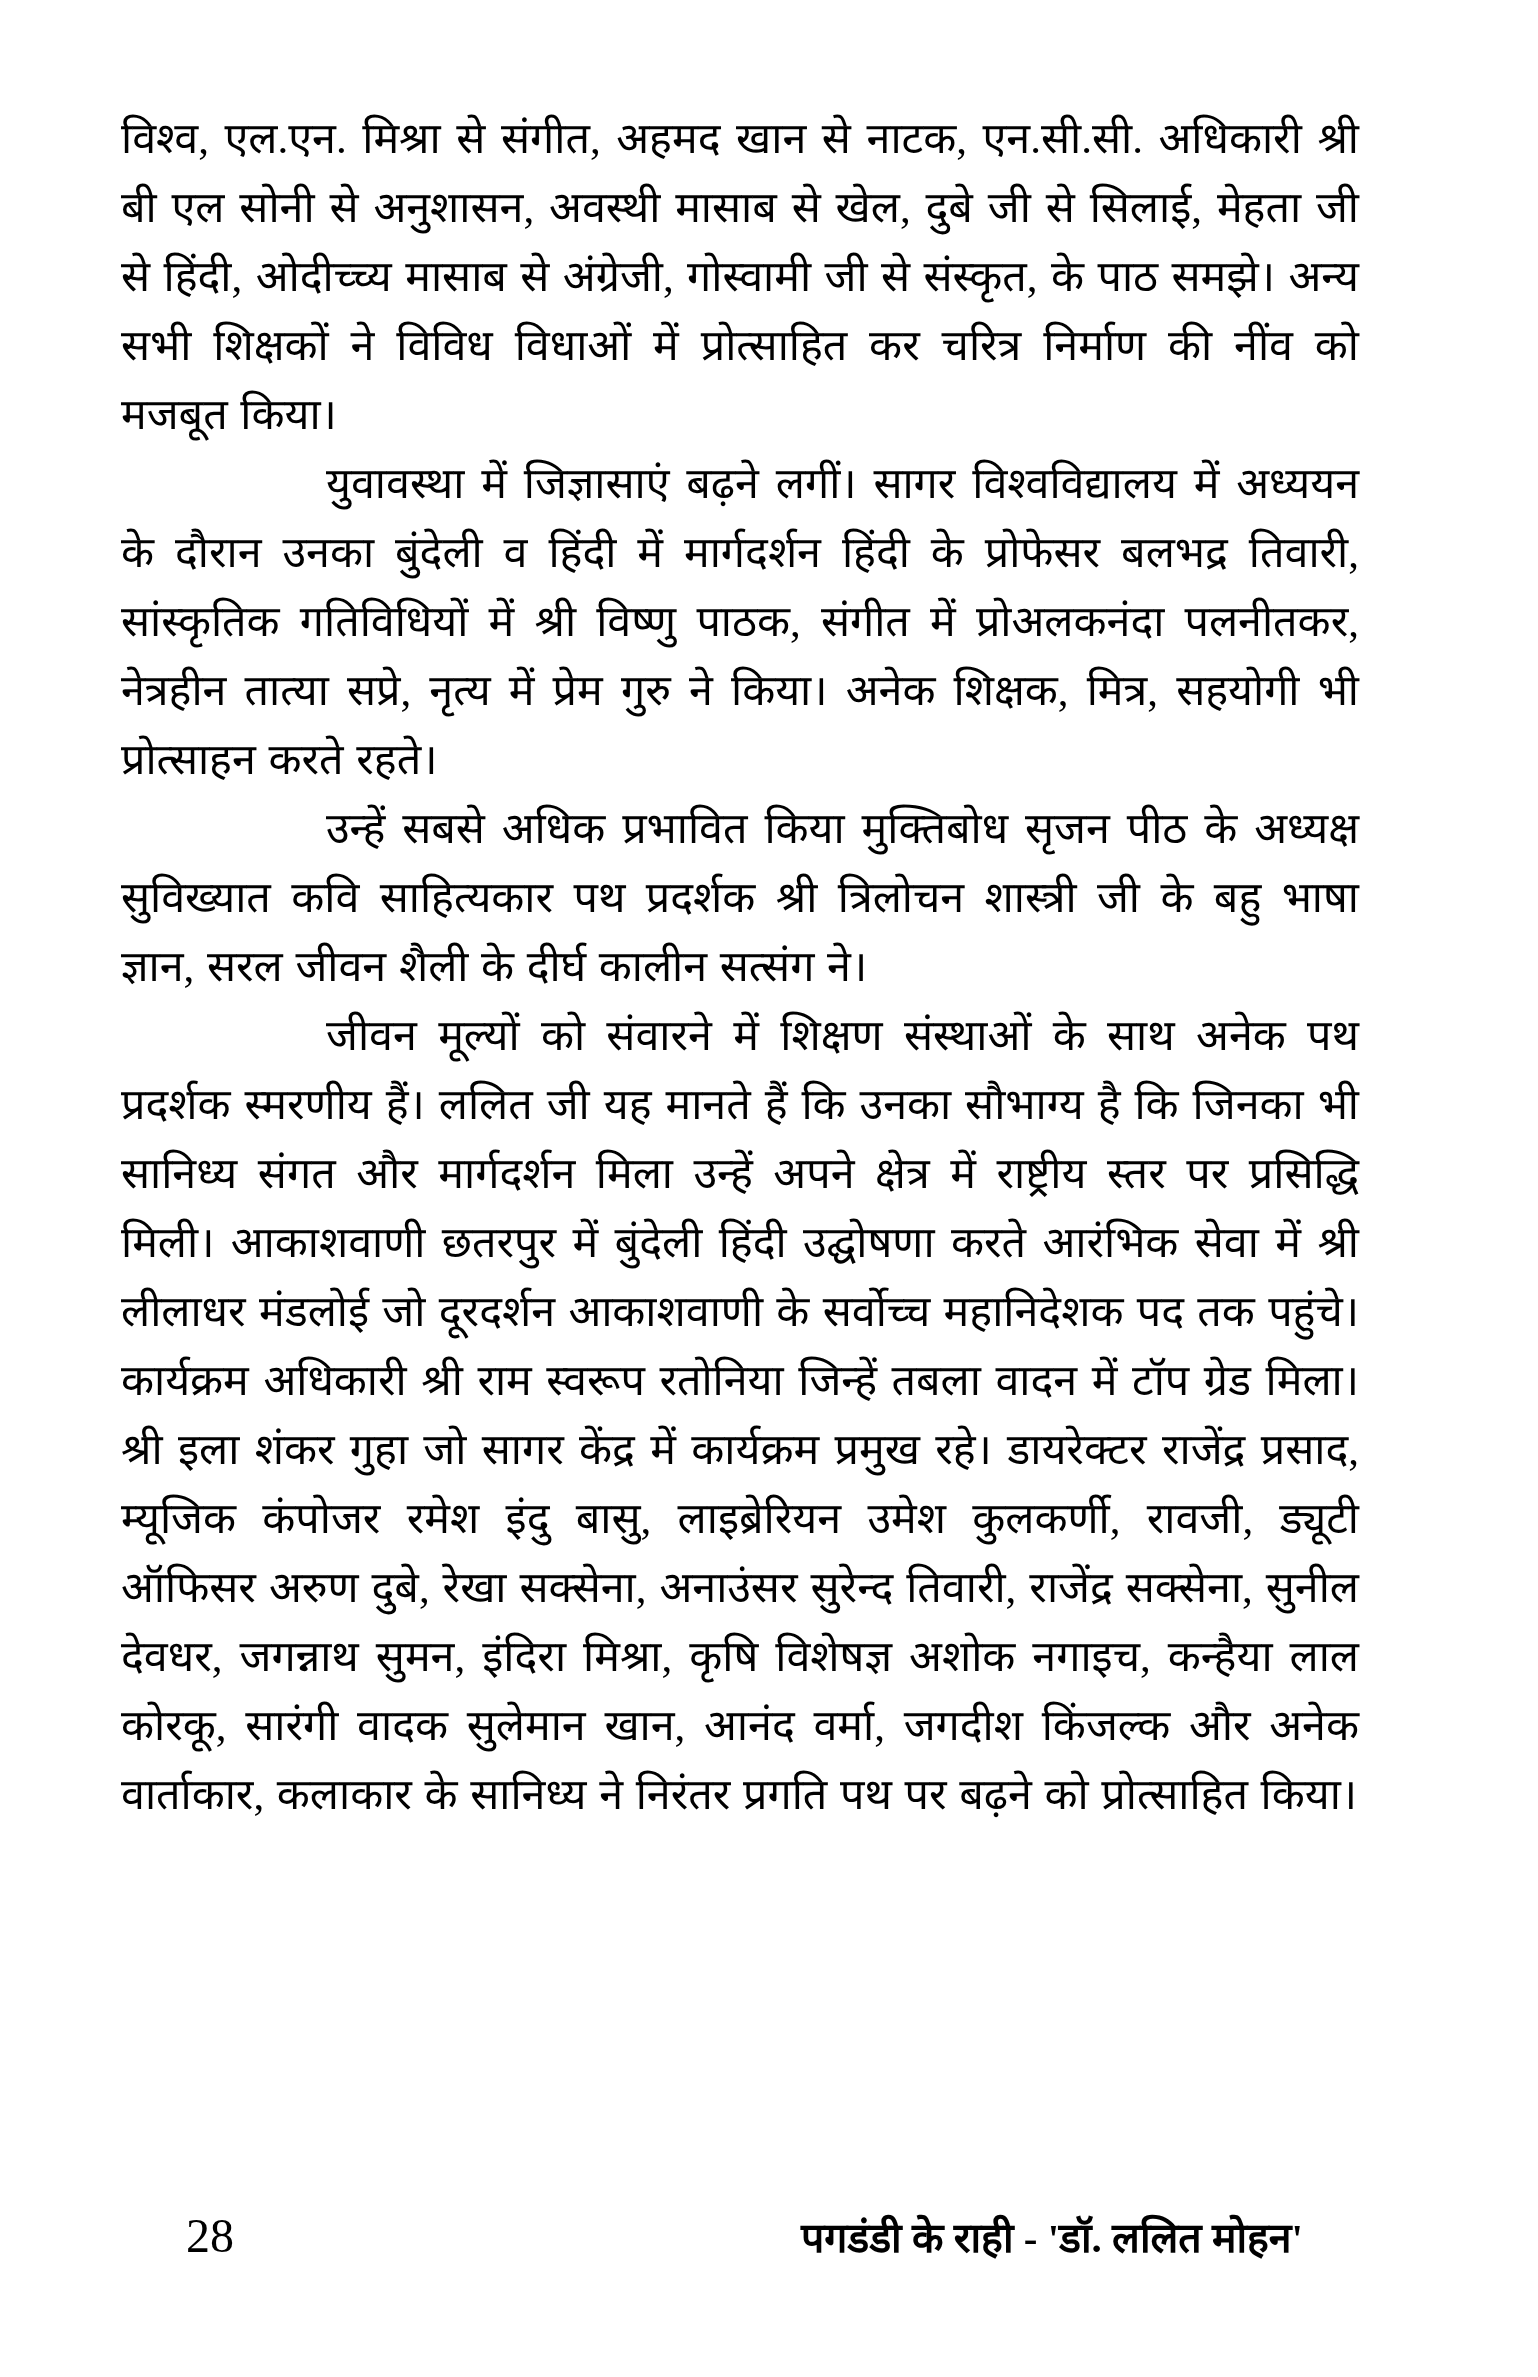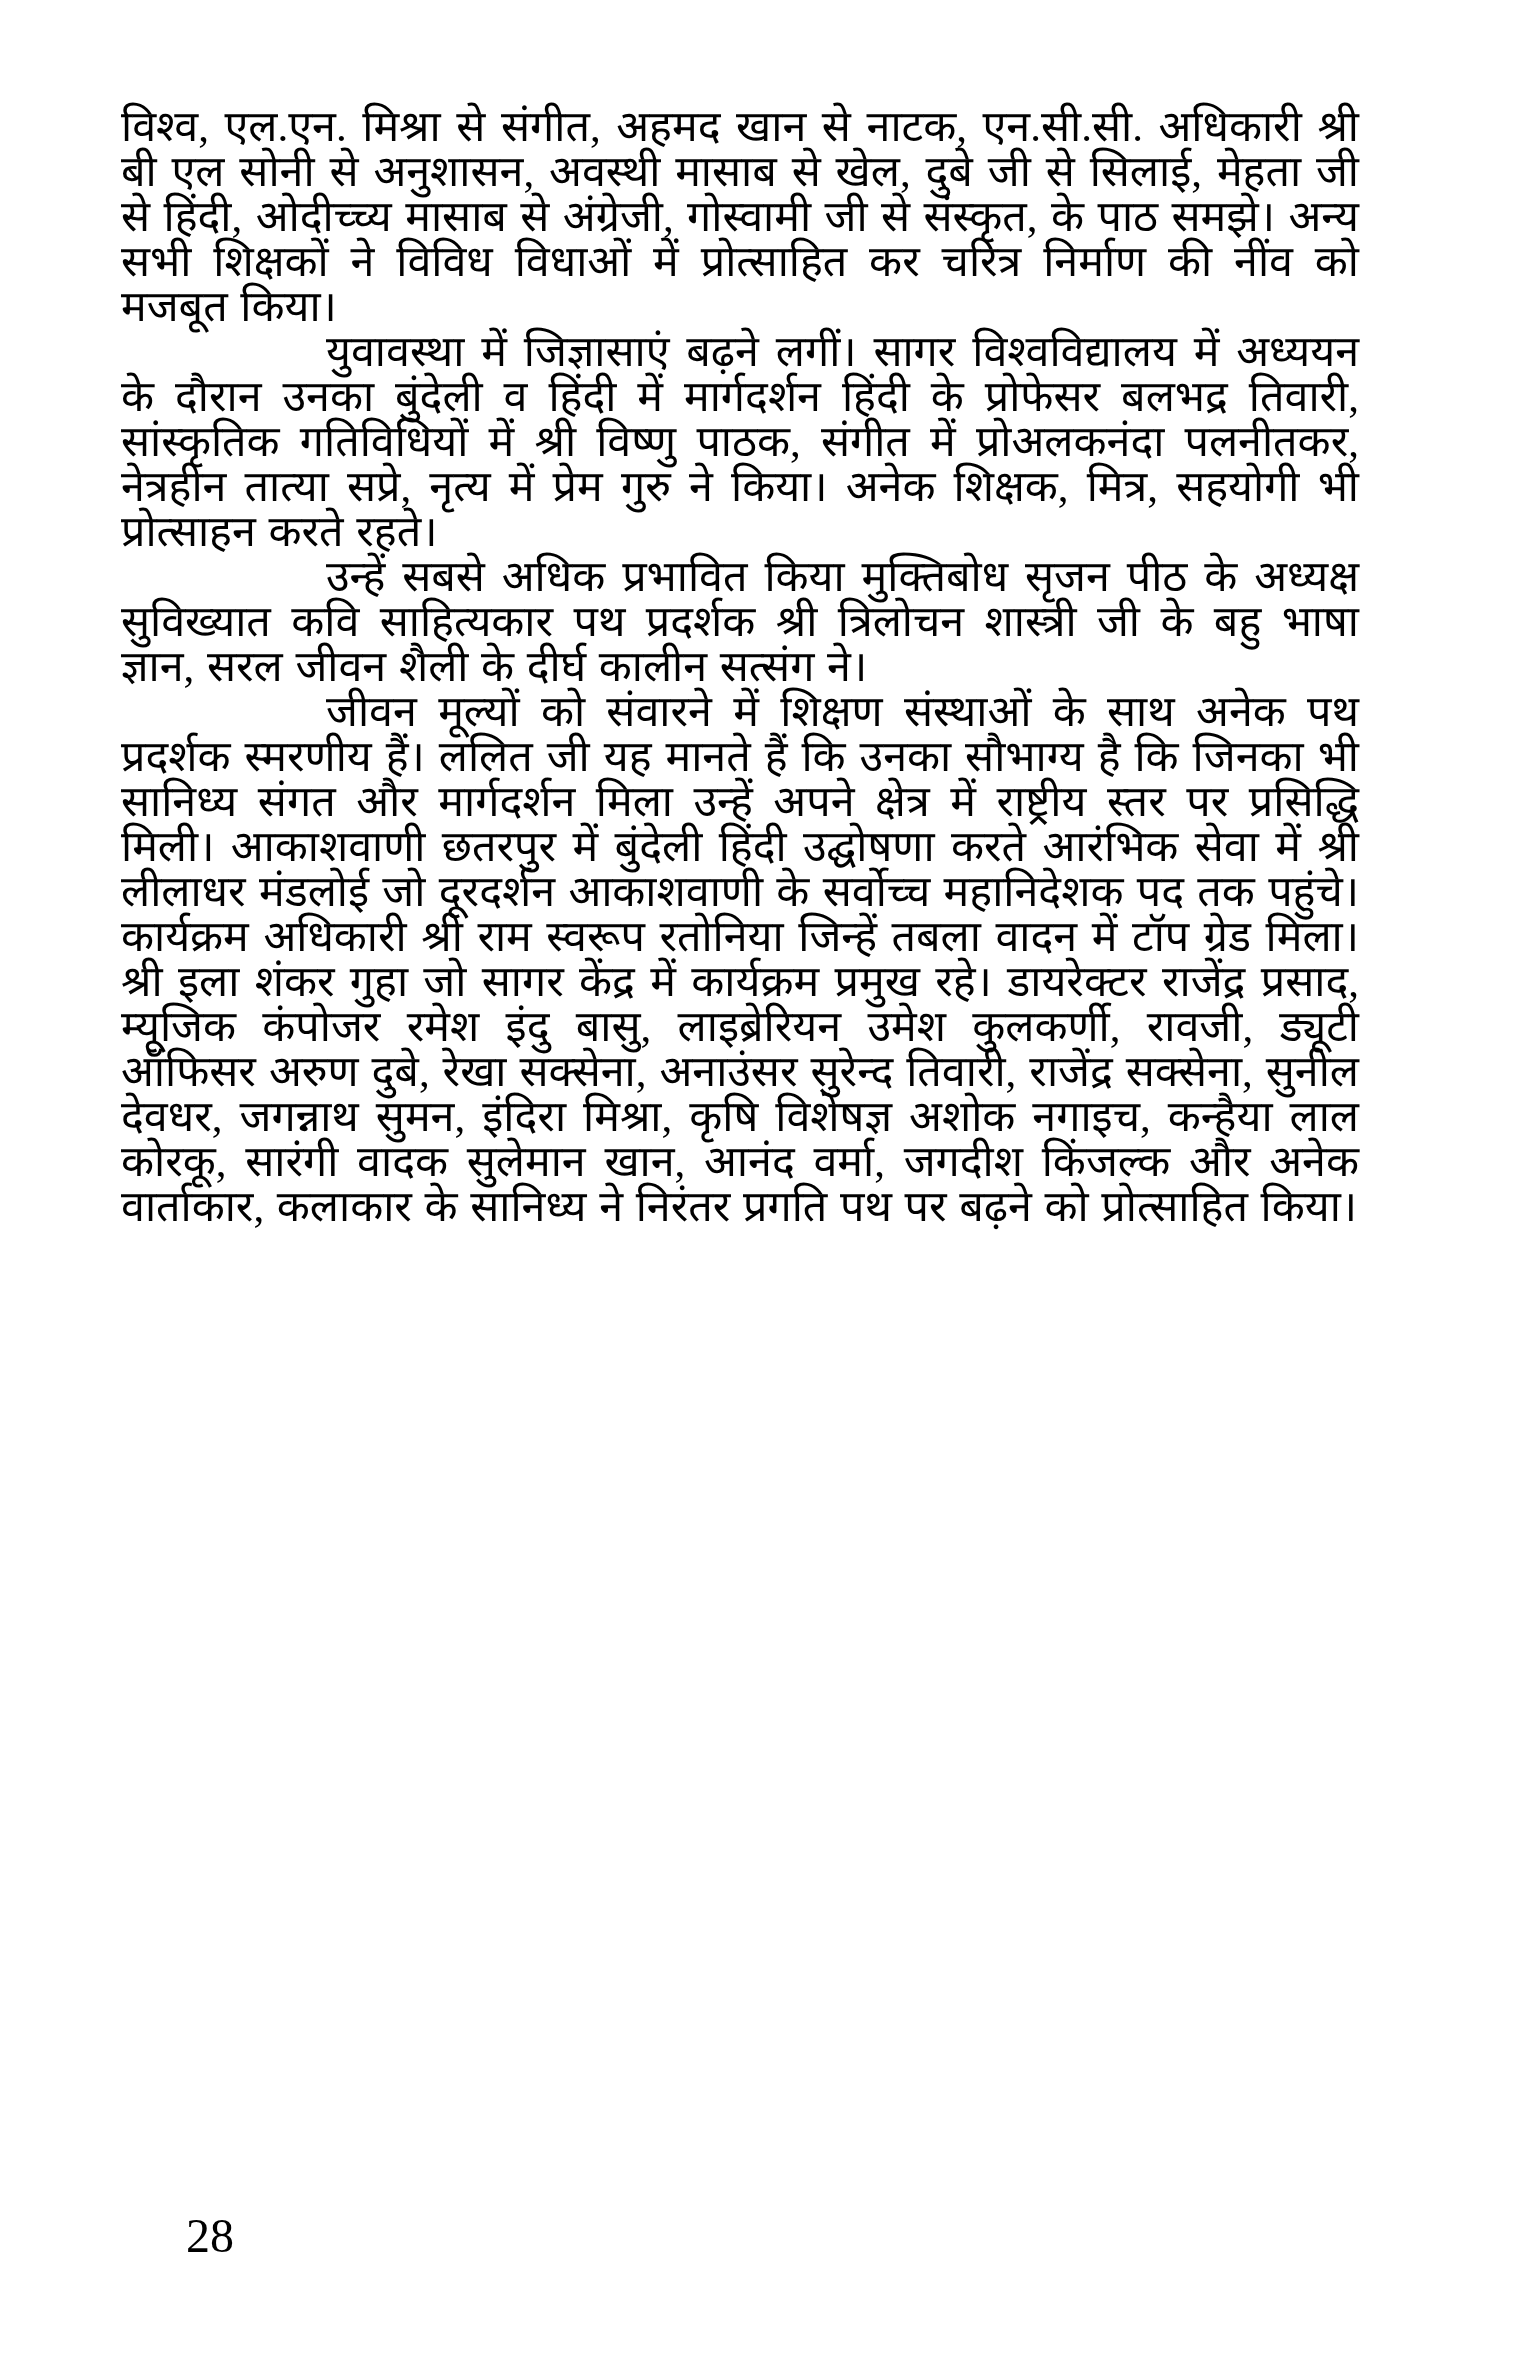--- a/index.html
+++ b/index.html
@@ -15,21 +15,21 @@
     color: #000000;
     font-family: "Liberation Serif", "DejaVu Serif", serif;
     overflow: hidden;
   }
   .text-block {
     position: absolute;
     left: 121px;
     top: 104px;
     width: 1238px;
     font-size: 43px;
-    line-height: 45px;
+    line-height: 69px;
     text-align: justify;
     text-justify: inter-word;
     letter-spacing: 0px;
     word-spacing: 1.9px;
   }
   .para {
     margin: 0;
     padding: 0;
   }
   .para.indent {
@@ -64,16 +64,17 @@
 
   <div class="text-block">
     <p class="para">विश्व, एल.एन. मिश्रा से संगीत, अहमद खान से नाटक, एन.सी.सी. अधिकारी श्री बी एल सोनी से अनुशासन, अवस्थी मासाब से खेल, दुबे जी से सिलाई, मेहता जी से हिंदी, ओदीच्च्य मासाब से अंग्रेजी, गोस्वामी जी से संस्कृत, के पाठ समझे। अन्य सभी शिक्षकों ने विविध विधाओं में प्रोत्साहित कर चरित्र निर्माण की नींव को मजबूत किया।</p>
     <p class="para indent">युवावस्था में जिज्ञासाएं बढ़ने लगीं। सागर विश्वविद्यालय में अध्ययन के दौरान उनका बुंदेली व हिंदी में मार्गदर्शन हिंदी के प्रोफेसर बलभद्र तिवारी, सांस्कृतिक गतिविधियों में श्री विष्णु पाठक, संगीत में प्रोअलकनंदा पलनीतकर, नेत्रहीन तात्या सप्रे, नृत्य में प्रेम गुरु ने किया। अनेक शिक्षक, मित्र, सहयोगी भी प्रोत्साहन करते रहते।</p>
     <p class="para indent">उन्हें सबसे अधिक प्रभावित किया मुक्तिबोध सृजन पीठ के अध्यक्ष सुविख्यात कवि साहित्यकार पथ प्रदर्शक श्री त्रिलोचन शास्त्री जी के बहु भाषा ज्ञान, सरल जीवन शैली के दीर्घ कालीन सत्संग ने।</p>
     <p class="para indent">जीवन मूल्यों को संवारने में शिक्षण संस्थाओं के साथ अनेक पथ प्रदर्शक स्मरणीय हैं। ललित जी यह मानते हैं कि उनका सौभाग्य है कि जिनका भी सानिध्य संगत और मार्गदर्शन मिला उन्हें अपने क्षेत्र में राष्ट्रीय स्तर पर प्रसिद्धि मिली। आकाशवाणी छतरपुर में बुंदेली हिंदी उद्घोषणा करते आरंभिक सेवा में श्री लीलाधर मंडलोई जो दूरदर्शन आकाशवाणी के सर्वोच्च महानिदेशक पद तक पहुंचे। कार्यक्रम अधिकारी श्री राम स्वरूप रतोनिया जिन्हें तबला वादन में टॉप ग्रेड मिला। श्री इला शंकर गुहा जो सागर केंद्र में कार्यक्रम प्रमुख रहे। डायरेक्टर राजेंद्र प्रसाद, म्यूजिक कंपोजर रमेश इंदु बासु, लाइब्रेरियन उमेश कुलकर्णी, रावजी, ड्यूटी ऑफिसर अरुण दुबे, रेखा सक्सेना, अनाउंसर सुरेन्द तिवारी, राजेंद्र सक्सेना, सुनील देवधर, जगन्नाथ सुमन, इंदिरा मिश्रा, कृषि विशेषज्ञ अशोक नगाइच, कन्हैया लाल कोरकू, सारंगी वादक सुलेमान खान, आनंद वर्मा, जगदीश किंजल्क और अनेक वार्ताकार, कलाकार के सानिध्य ने निरंतर प्रगति पथ पर बढ़ने को प्रोत्साहित किया।</p>
   </div>
 
   <div class="footer">
     <span class="page-number">28</span>
+    <span class="footer-title">पगडंडी के राही - 'डॉ. ललित मोहन'</span>
   </div>
 
 </div>
 
 
 </body></html>

